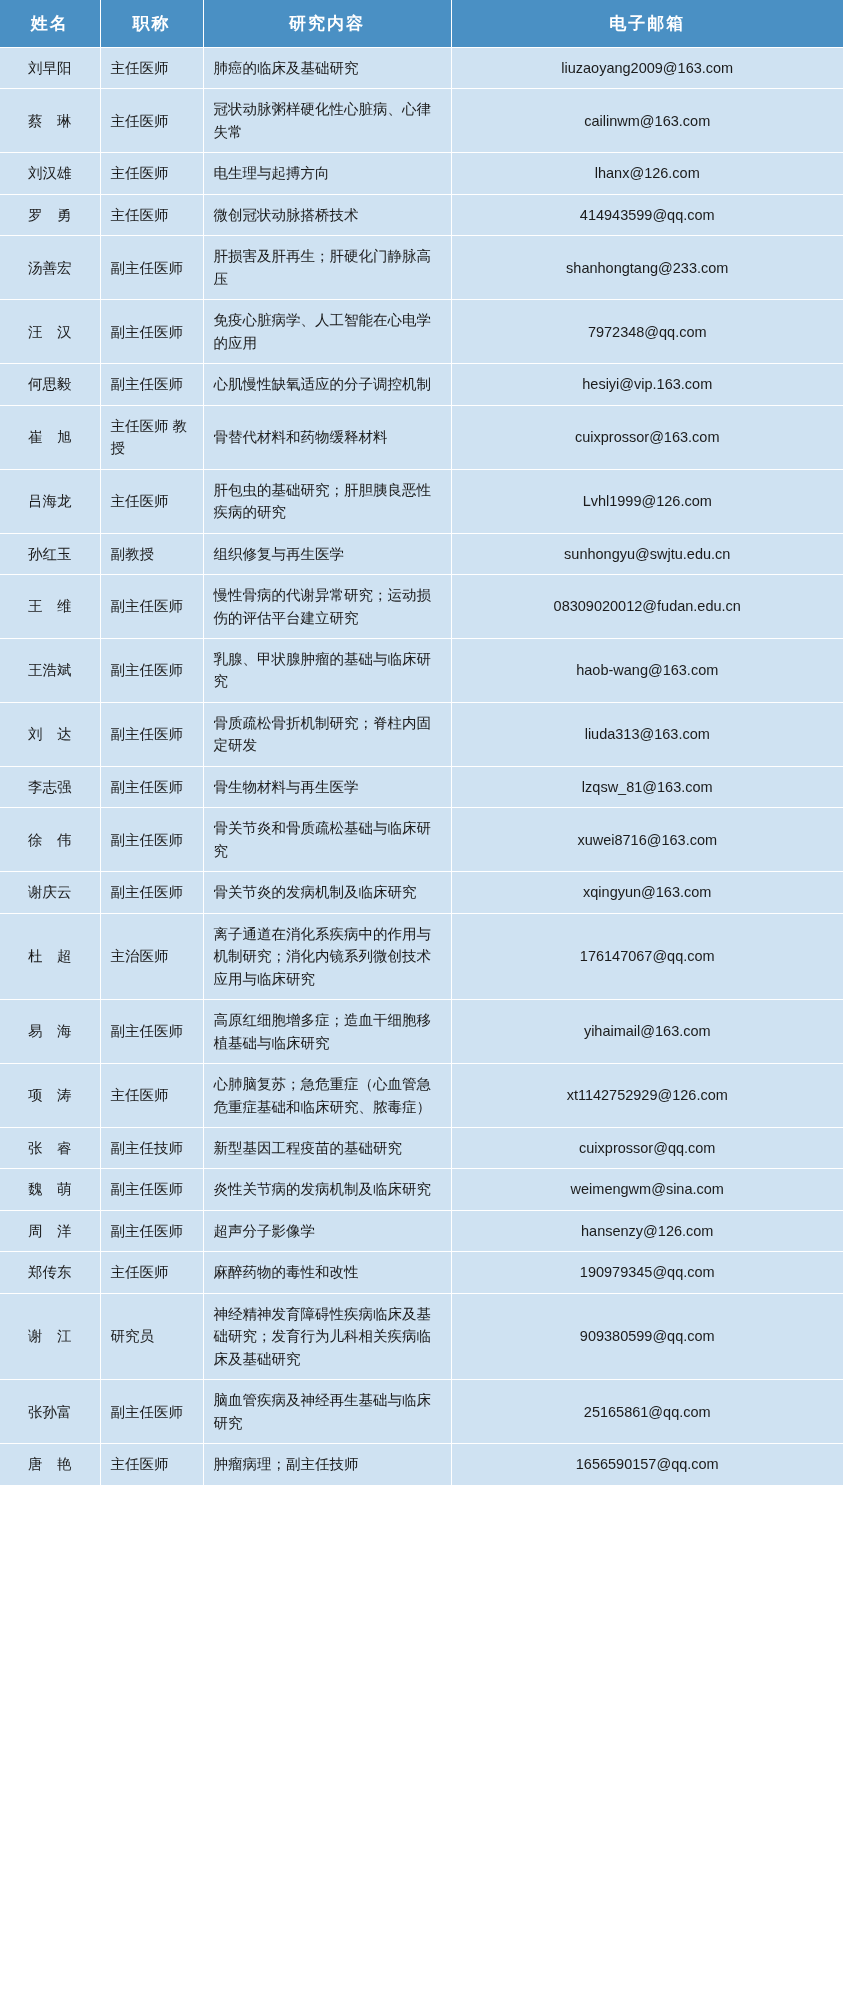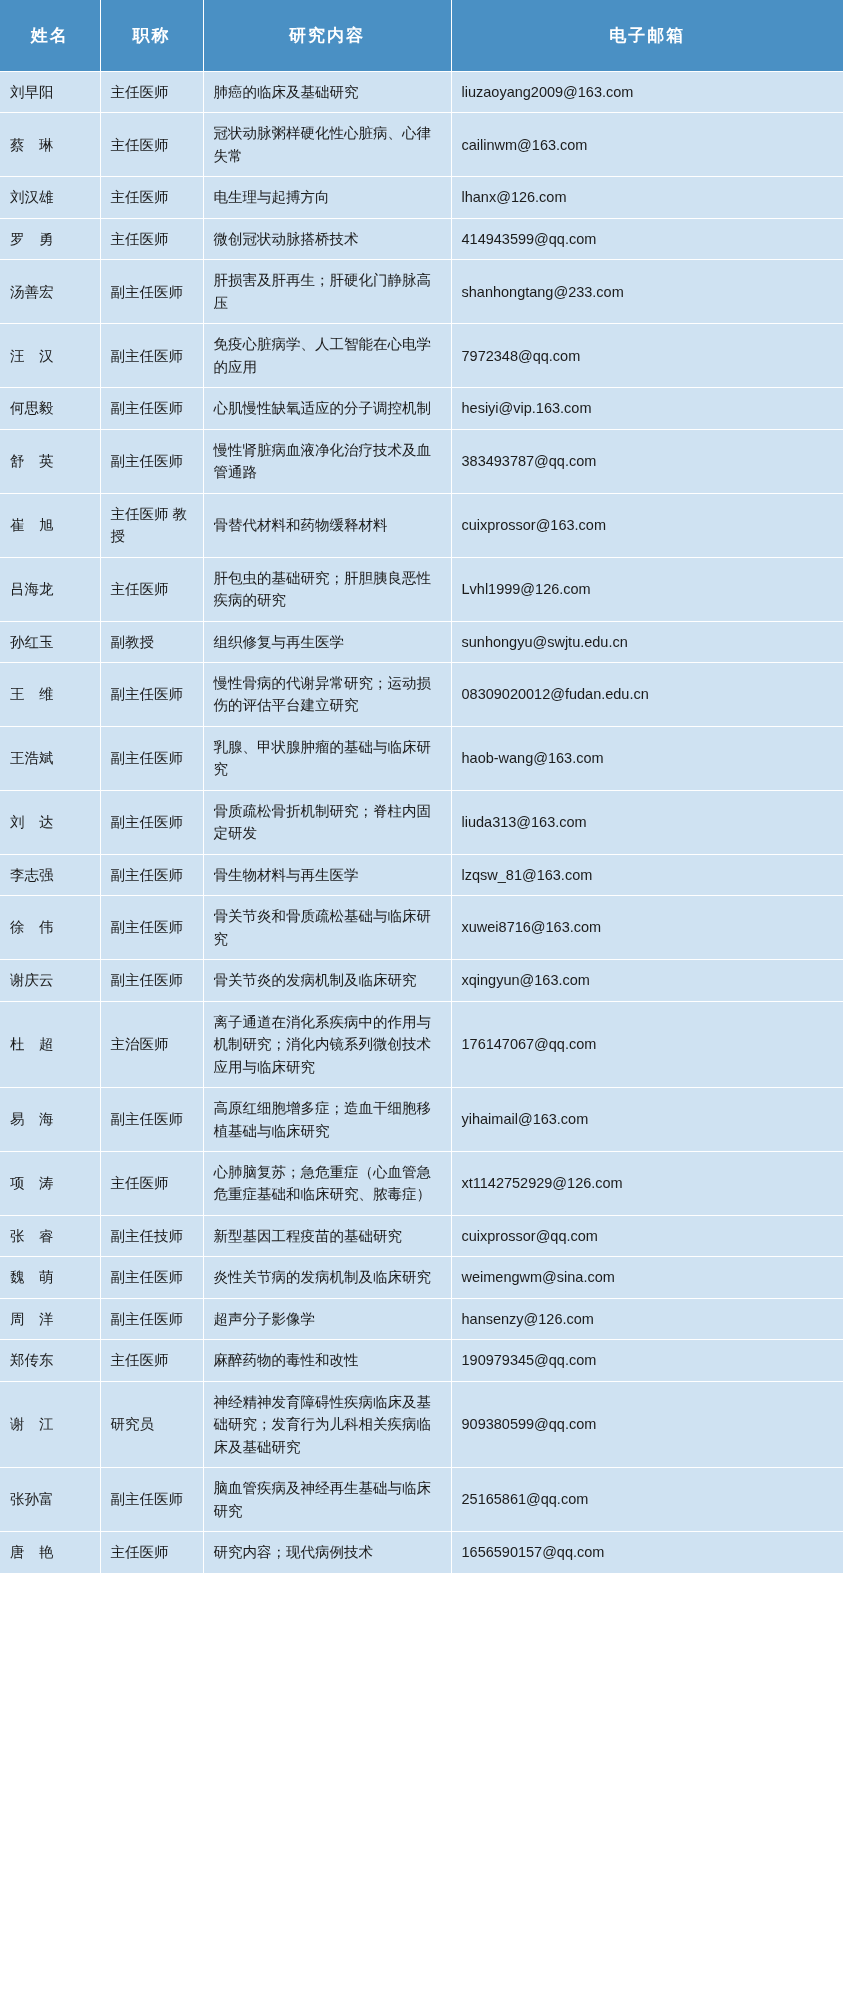--- a/index.html
+++ b/index.html
@@ -27,53 +27,53 @@
   table.roster col.c-res   { width: 248px; }
   table.roster col.c-mail  { width: 392px; }
 
   table.roster thead th {
     background: #4a90c4;
     color: #ffffff;
     font-size: 17px;
     font-weight: bold;
     letter-spacing: 2px;
     text-align: center;
-    padding: 24px 4px;
+    padding: 12px 4px;
     border-right: 1px solid #ffffff;
     border-bottom: 1px solid #ffffff;
   }
   table.roster thead th:last-child { border-right: none; }
 
   table.roster tbody td {
     background: #cfe2f2;
     color: #1b1b1b;
     font-size: 14.5px;
     line-height: 1.55;
     padding: 9px 10px;
     border-right: 1px solid #ffffff;
     border-bottom: 1px solid #ffffff;
     vertical-align: middle;
     word-break: break-all;
   }
   table.roster tbody td:last-child { border-right: none; }
 
   td.name {
-    text-align: left;
+    text-align: center;
     letter-spacing: 0px;
     white-space: nowrap;
   }
   td.title {
     text-align: left;
     white-space: normal;
   }
   td.research {
     text-align: left;
   }
   td.email {
-    text-align: left;
+    text-align: center;
     word-break: break-all;
   }
 </style>
 </head>
 <body>
 
 <div class="sheet">
   <table class="roster">
     <colgroup>
       <col class="c-name">
@@ -126,26 +126,20 @@
           <td class="research">免疫心脏病学、人工智能在心电学的应用</td>
           <td class="email">7972348@qq.com</td>
         </tr>
         <tr>
           <td class="name">何思毅</td>
           <td class="title">副主任医师</td>
           <td class="research">心肌慢性缺氧适应的分子调控机制</td>
           <td class="email">hesiyi@vip.163.com</td>
         </tr>
         <tr>
-          <td class="name">舒　英</td>
-          <td class="title">副主任医师</td>
-          <td class="research">慢性肾脏病血液净化治疗技术及血管通路</td>
-          <td class="email">383493787@qq.com</td>
-        </tr>
-        <tr>
           <td class="name">崔　旭</td>
           <td class="title">主任医师 教授</td>
           <td class="research">骨替代材料和药物缓释材料</td>
           <td class="email">cuixprossor@163.com</td>
         </tr>
         <tr>
           <td class="name">吕海龙</td>
           <td class="title">主任医师</td>
           <td class="research">肝包虫的基础研究；肝胆胰良恶性疾病的研究</td>
           <td class="email">Lvhl1999@126.com</td>
@@ -242,18 +236,18 @@
         </tr>
         <tr>
           <td class="name">张孙富</td>
           <td class="title">副主任医师</td>
           <td class="research">脑血管疾病及神经再生基础与临床研究</td>
           <td class="email">25165861@qq.com</td>
         </tr>
         <tr>
           <td class="name">唐　艳</td>
           <td class="title">主任医师</td>
-          <td class="research">研究内容；现代病例技术</td>
+          <td class="research">肿瘤病理；副主任技师</td>
           <td class="email">1656590157@qq.com</td>
         </tr>
       </tbody>
   </table>
 </div>
 
 </body></html>

